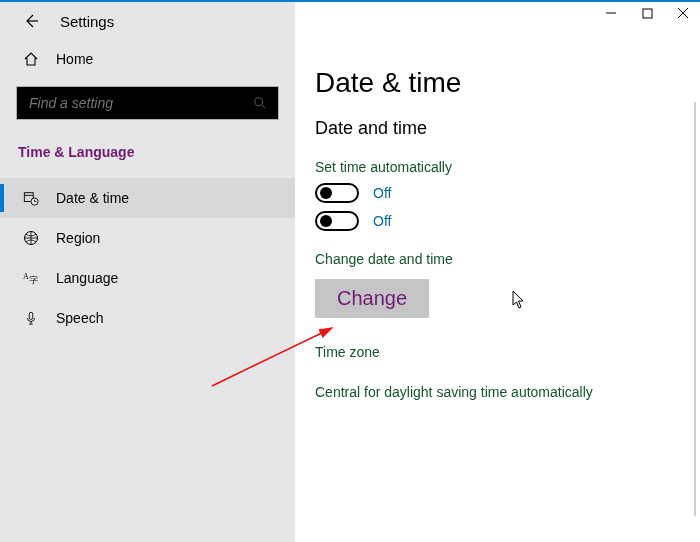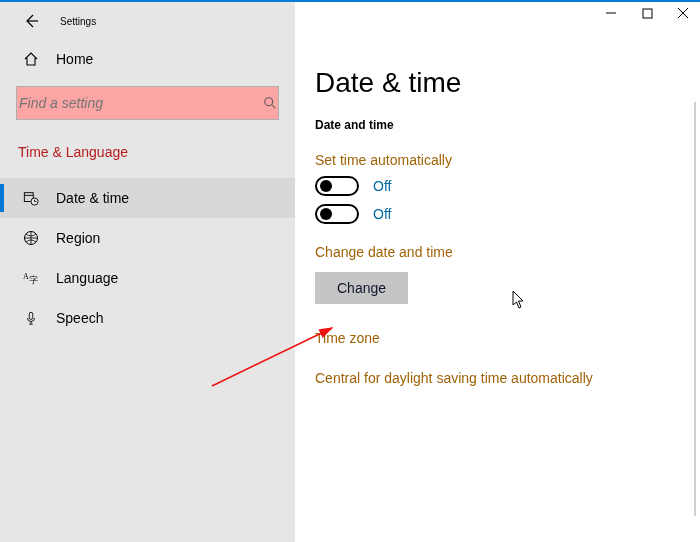--- a/index.html
+++ b/index.html
@@ -16,37 +16,37 @@
   
   .sidebar {
     width:295px;
     background:#e6e6e6;
     display:flex; flex-direction:column;
     padding-top:6px;
     position:relative;
   }
   .sb-header { display:flex; align-items:center; gap:20px; padding:4px 14px 4px 22px; }
   .back-btn { width:18px; height:18px; display:flex; align-items:center; justify-content:center; }
-  .header-title { font-size:10px; color:#000; }
+  .header-title { font-size:15px; color:#000; }
   .home-row { display:flex; align-items:center; gap:16px; padding:16px 0 12px 22px; }
   .home-row .icon { width:18px; height:18px; display:flex; align-items:center; justify-content:center; }
   .home-row .label { font-size:14px; color:#000; }
   .search-wrap { padding:6px 16px 10px 16px; }
   .search-box {
     display:flex; align-items:center; justify-content:space-between;
-    background:#fca5a5; border:1px solid #b0b0b0;
-    height:34px; padding:0 0;
+    background:#000000; border:1px solid #b0b0b0;
+    height:34px; padding:0 10px;text-decoration:underline;
   }
   .search-box input {
     background:transparent; border:none; outline:none;
     font-size:14px; color:#666; flex:1;
     font-style:italic;
   }
   .search-box .icon { width:16px; height:16px; color:#555; display:flex; align-items:center; justify-content:center; }
-  .cat-title { font-weight:400; font-size:14px; padding:14px 0 10px 18px; color:#b91c1c; }
+  .cat-title { font-weight:700; font-size:14px; padding:14px 0 10px 18px; color:#701a75; }
   .nav { padding-top:8px; }
   .nav-item {
     display:flex; align-items:center; gap:16px;
     height:40px; padding-left:22px;
     font-size:14px; color:#000;
     position:relative;
   }
   .nav-item .icon { width:18px; height:18px; display:flex; align-items:center; justify-content:center; }
   .nav-item.selected { background:#d8d8d8; }
   .nav-item.selected::before {
@@ -61,41 +61,41 @@
   }
   
   .winctrl { position:absolute; top:4px; right:10px; display:flex; gap:22px; align-items:center; }
   .winctrl div { width:14px; height:14px; display:flex; align-items:center; justify-content:center; color:#444; }
 
   .scroll-indicator {
     position:absolute; right:4px; top:100px; bottom:26px; width:2px; background:#cfcfcf;
   }
 
   .page-title { font-size:28px; font-weight:400; color:#000; padding-top:46px; }
-  .section-title { font-size:12px; font-weight:700; color:#000; margin-top:18px; }
+  .section-title { font-size:18px; font-weight:400; color:#000; margin-top:18px; }
   .datetime-line { font-size:14px; color:#000; margin-top:18px; }
-  .label-line { font-size:14px; color:#a16207; margin-top:20px; }
+  .label-line { font-size:14px; color:#14532d; margin-top:20px; }
 
   .toggle-row { display:flex; align-items:center; gap:14px; margin-top:8px; }
   .toggle {
     width:44px; height:20px; border:2px solid #000; border-radius:20px;
     background:#fff; position:relative; display:inline-block;
   }
   .toggle .knob {
     width:12px; height:12px; border-radius:50%; background:#000;
     position:absolute; top:2px; left:3px;
   }
   .toggle.on { background:#0078d4; border-color:#0078d4; }
   .toggle.on .knob { background:#fff; left:auto; right:3px; }
   .toggle-state { font-size:14px; color:#0369a1; }
 
   .change-btn {
     display:inline-block; background:#c5c5c5;
     padding:8px 22px; margin-top:12px;
-    font-size:14px; color:#0f172a;
+    font-size:20px; color:#701a75;
   }
 
   .tz-select {
     margin-top:12px; border:1px solid #999; padding:8px 10px;
     font-size:14px; color:#000;
     width:366px;
     background: #fff;
   }
 
   

